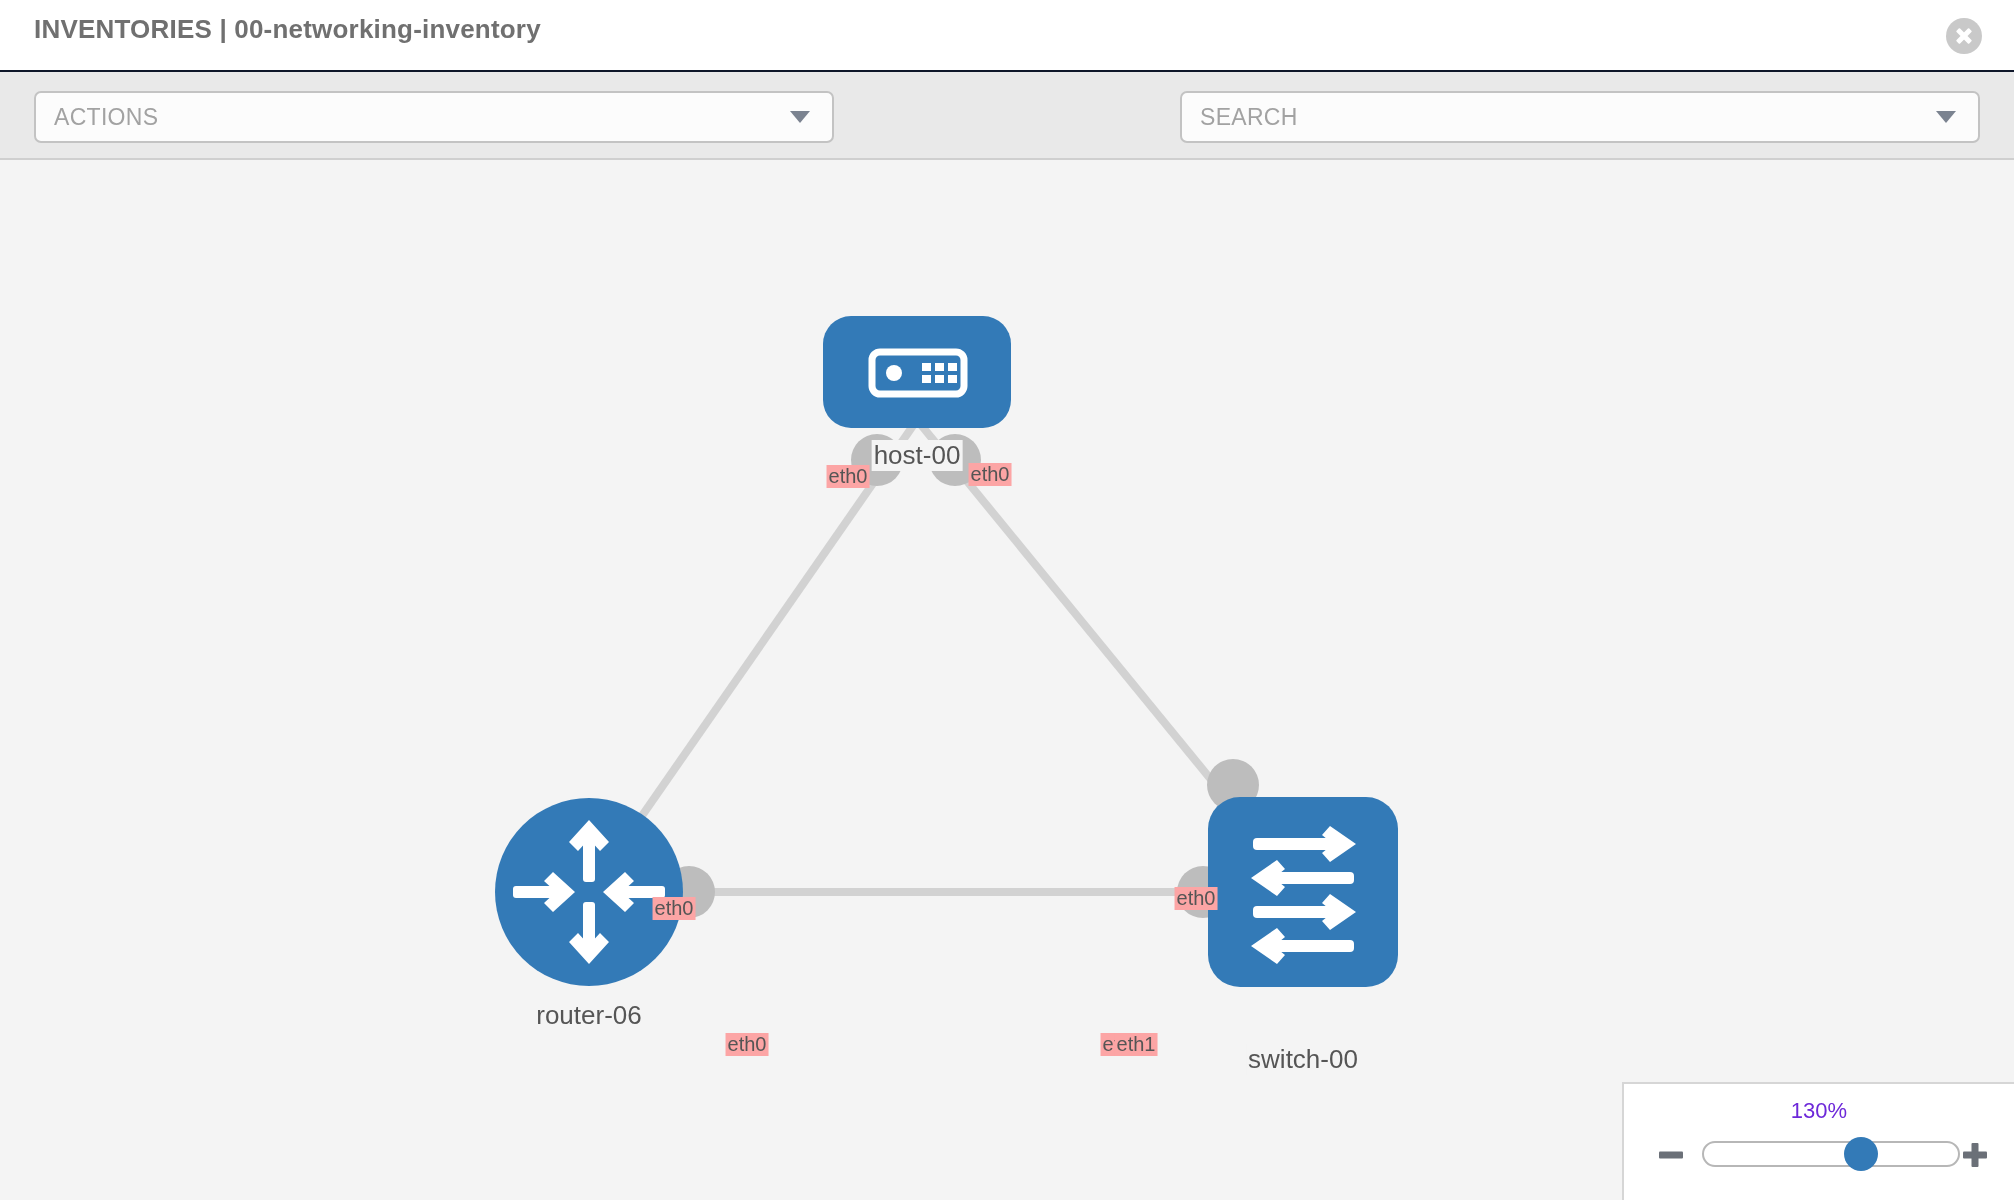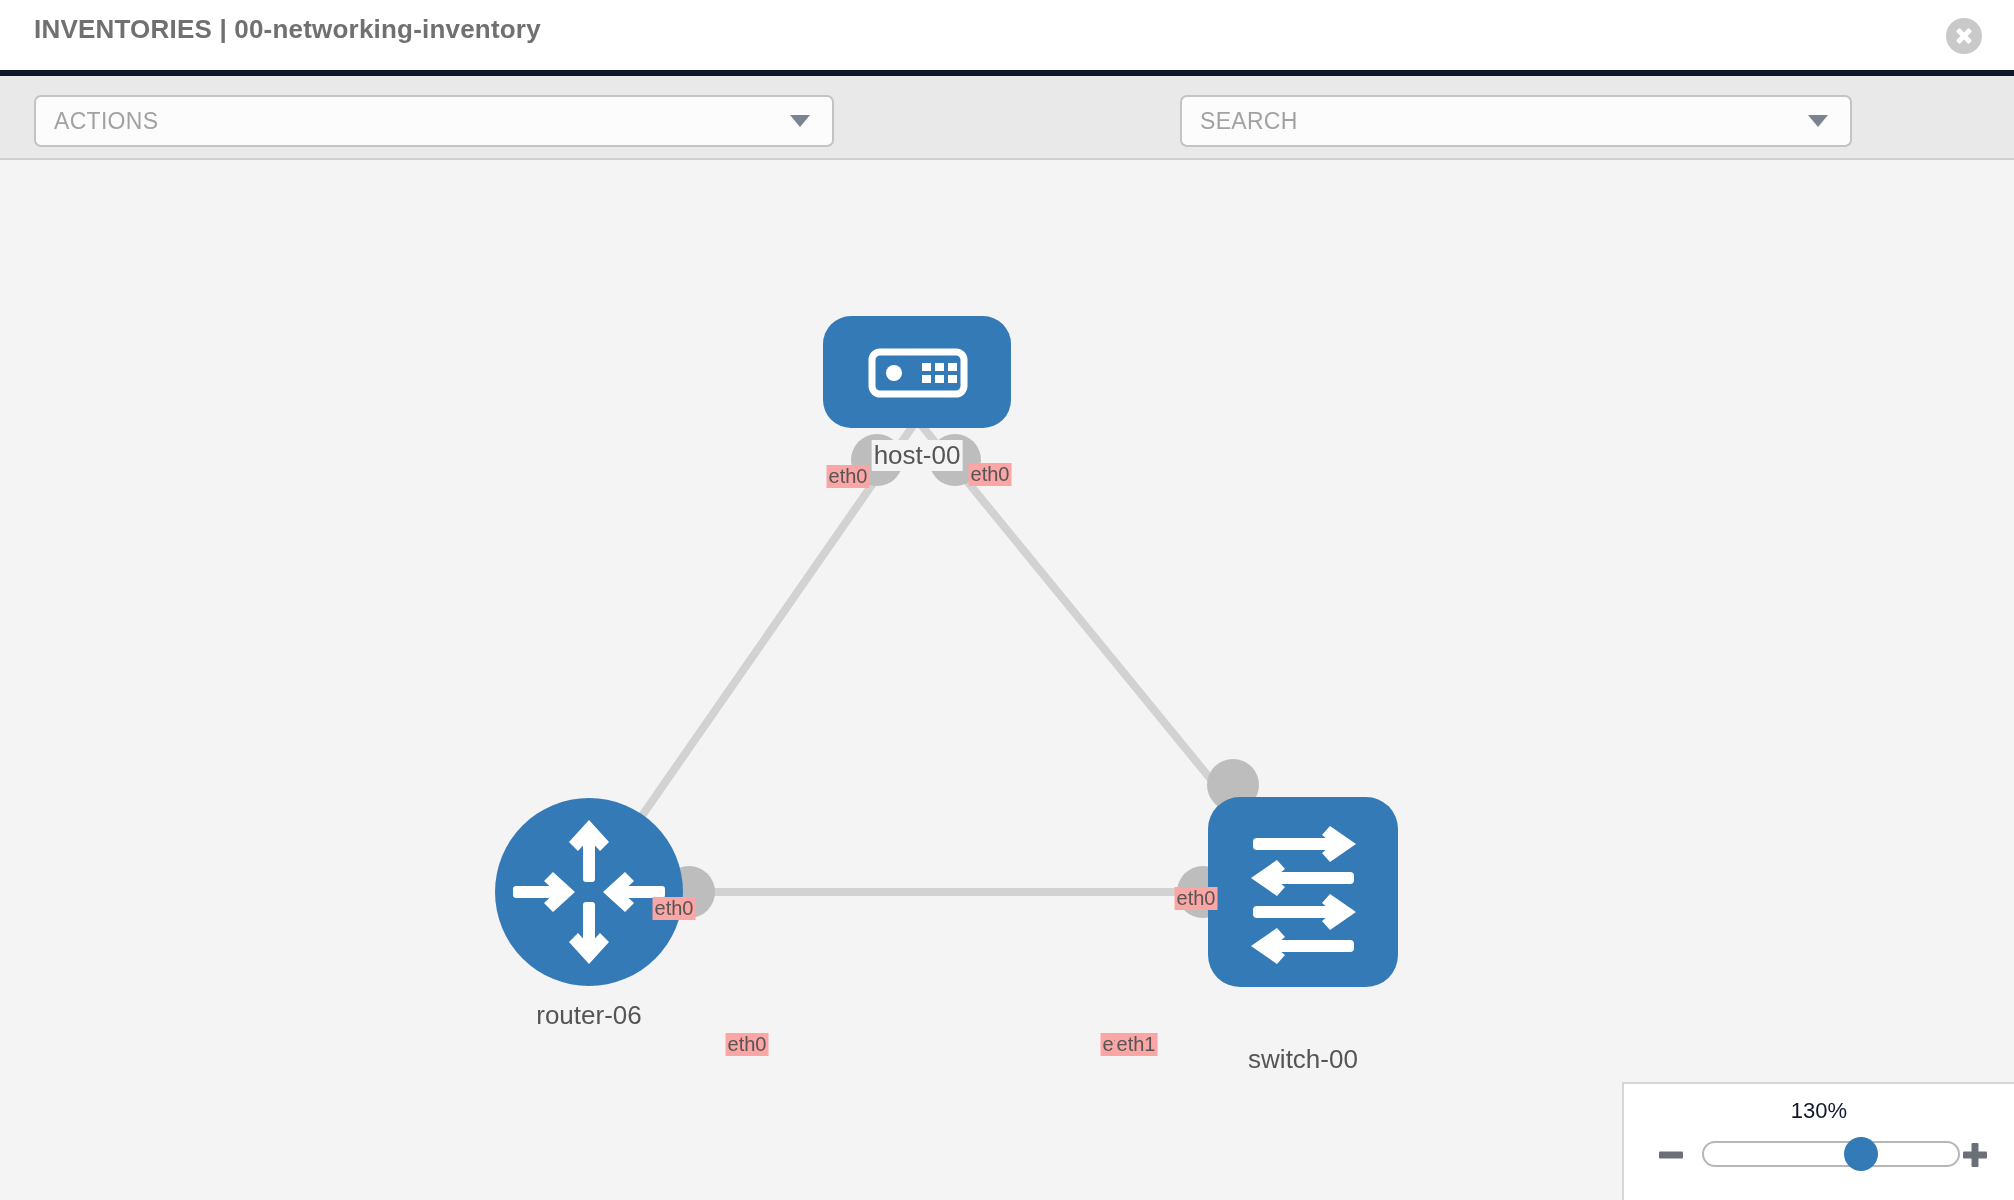--- a/index.html
+++ b/index.html
@@ -30,41 +30,41 @@
     content: ""; position: absolute; left: 50%; top: 50%;
     width: 18px; height: 5px; border-radius: 1px; background: #ffffff;
   }
   .close-btn::before { transform: translate(-50%,-50%) rotate(45deg); }
   .close-btn::after  { transform: translate(-50%,-50%) rotate(-45deg); }
 
   
   .toolbar {
     position: absolute; left: 0; top: 70px; width: 2014px; height: 90px;
     background: #e9e9e9;
-    border-top: 6px solid #0f172a;
+    border-top: 2px solid #0f172a;
     border-bottom: 2px solid #cfcfcf;
   }
   .select-box {
     position: absolute; background: #fcfcfc;
     border: 2px solid #c3c3c3; border-radius: 7px;
     height: 52px; cursor: pointer;
   }
   .select-box .sel-text {
     position: absolute; left: 18px; top: 50%; transform: translateY(-50%);
     font-size: 23px; color: #a2a2a2; letter-spacing: .3px;
   }
   .caret {
     position: absolute; right: 22px; top: 50%; transform: translateY(-50%);
     width: 0; height: 0;
     border-left: 10px solid transparent;
     border-right: 10px solid transparent;
     border-top: 12px solid #7b8390;
   }
   #actions-select { left: 34px; top: 19px; width: 800px; }
-  #search-select  { left: 1180px; top: 19px; width: 672px; }
+  #search-select  { left: 1180px; top: 19px; width: 800px; }
 
   .tool-icon {
     position: absolute; top: 92px; width: 48px; height: 48px;
     cursor: pointer;
   }
   #wrench-btn { left: 1038px; }
   #key-btn    { left: 1112px; }
   .tool-icon svg { display: block; width: 48px; height: 48px; }
 
   
@@ -88,21 +88,21 @@
 
   
   .zoom-panel {
     position: absolute; right: 0; bottom: 0;
     width: 392px; height: 118px;
     background: #ffffff; border: 2px solid #d6d6d6;
     border-right: none; border-bottom: none;
   }
   .zoom-value {
     position: absolute; left: 0; right: 0; top: 14px;
-    text-align: center; font-size: 22px; color: #0f172a;
+    text-align: center; font-size: 22px; color: #6d28d9;
   }
   .zoom-minus, .zoom-plus {
     position: absolute; top: 56px; width: 30px; height: 30px; cursor: pointer;
   }
   .zoom-minus { left: 32px; }
   .zoom-plus  { right: 24px; }
   .zoom-minus::before, .zoom-plus::before {
     content: ""; position: absolute; left: 50%; top: 50%;
     width: 24px; height: 7px; background: #6b7078; border-radius: 1px;
     transform: translate(-50%,-50%);

